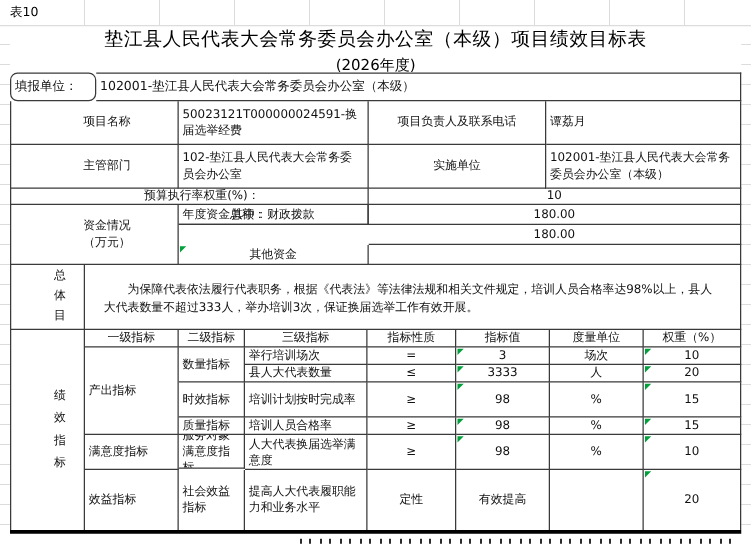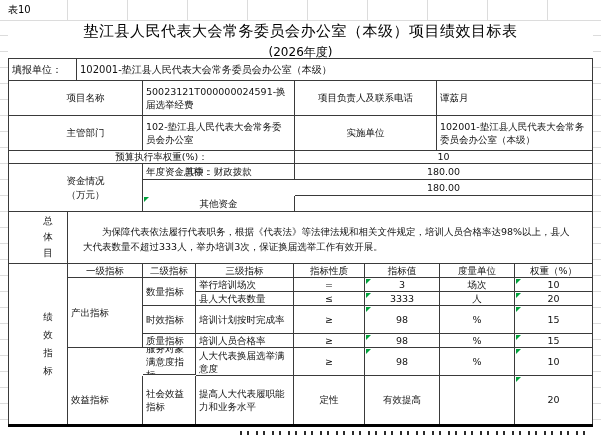--- a/index.html
+++ b/index.html
@@ -46,21 +46,21 @@
 <div class="abs faint-h" style="left:0;top:20px;width:601px;"></div>
 <div class="abs margin-strip" style="left:0;top:20px;height:404px;"></div>
 <div class="abs margin-strip" style="left:593px;top:20px;height:404px;"></div>
 
 <div class="abs sheet-corner">表10</div>
 <div class="abs title">垫江县人民代表大会常务委员会办公室（本级）项目绩效目标表</div>
 <div class="abs subtitle">(2026年度)</div>
 
 <div id="tbl" class="abs">
 
-  <div class="cell t l lft" style="left:0;top:0;width:69px;height:23px;font-size:10px;">填报单位：</div>
+  <div class="cell t l lft" style="left:0;top:0;width:69px;height:23px;font-size:10px;border-radius:6px;">填报单位：</div>
   <div class="cell t lft" style="left:69px;top:0;width:516px;height:23px;font-size:10px;">102001-垫江县人民代表大会常务委员会办公室（本级）</div>
 
   <div class="cell l" style="left:0;top:23px;width:135px;height:35px;">项目名称</div>
   <div class="cell lft" style="left:135px;top:23px;width:152px;height:35px;line-height:13px;">50023121T000000024591-换届选举经费</div>
   <div class="cell" style="left:287px;top:23px;width:142px;height:35px;">项目负责人及联系电话</div>
   <div class="cell lft" style="left:429px;top:23px;width:156px;height:35px;">谭荔月</div>
 
   <div class="cell l" style="left:0;top:58px;width:135px;height:35px;">主管部门</div>
   <div class="cell lft" style="left:135px;top:58px;width:152px;height:35px;line-height:13px;">102-垫江县人民代表大会常务委员会办公室</div>
   <div class="cell" style="left:287px;top:58px;width:142px;height:35px;">实施单位</div>
@@ -91,20 +91,21 @@
 
   <div class="cell" style="left:60px;top:206px;width:75px;height:14px;">一级指标</div>
   <div class="cell" style="left:135px;top:206px;width:53px;height:14px;">二级指标</div>
   <div class="cell" style="left:188px;top:206px;width:98px;height:14px;">三级指标</div>
   <div class="cell" style="left:286px;top:206px;width:71px;height:14px;">指标性质</div>
   <div class="cell" style="left:357px;top:206px;width:75px;height:14px;">指标值</div>
   <div class="cell" style="left:432px;top:206px;width:75px;height:14px;">度量单位</div>
   <div class="cell" style="left:507px;top:206px;width:78px;height:14px;">权重（%）</div>
 
   <div class="cell lft" style="left:60px;top:220px;width:75px;height:70px;">产出指标</div>
+  <div class="cell lft" style="left:60px;top:290px;width:75px;height:28px;">满意度指标</div>
   <div class="cell lft nb" style="left:60px;top:318px;width:75px;height:48px;">效益指标</div>
 
   <div class="cell lft" style="left:135px;top:220px;width:53px;height:28px;">数量指标</div>
   <div class="cell lft" style="left:135px;top:248px;width:53px;height:28px;">时效指标</div>
   <div class="cell lft" style="left:135px;top:276px;width:53px;height:14px;">质量指标</div>
   <div class="cell lft" style="left:135px;top:290px;width:53px;height:27px;line-height:13px;">服务对象满意度指标</div>
   <div class="cell lft nb" style="left:135px;top:318px;width:53px;height:48px;line-height:13px;">社会效益指标</div>
 
   <div class="cell lft" style="left:188px;top:220px;width:98px;height:14px;">举行培训场次</div>
   <div class="cell lft" style="left:188px;top:234px;width:98px;height:14px;">县人大代表数量</div>

